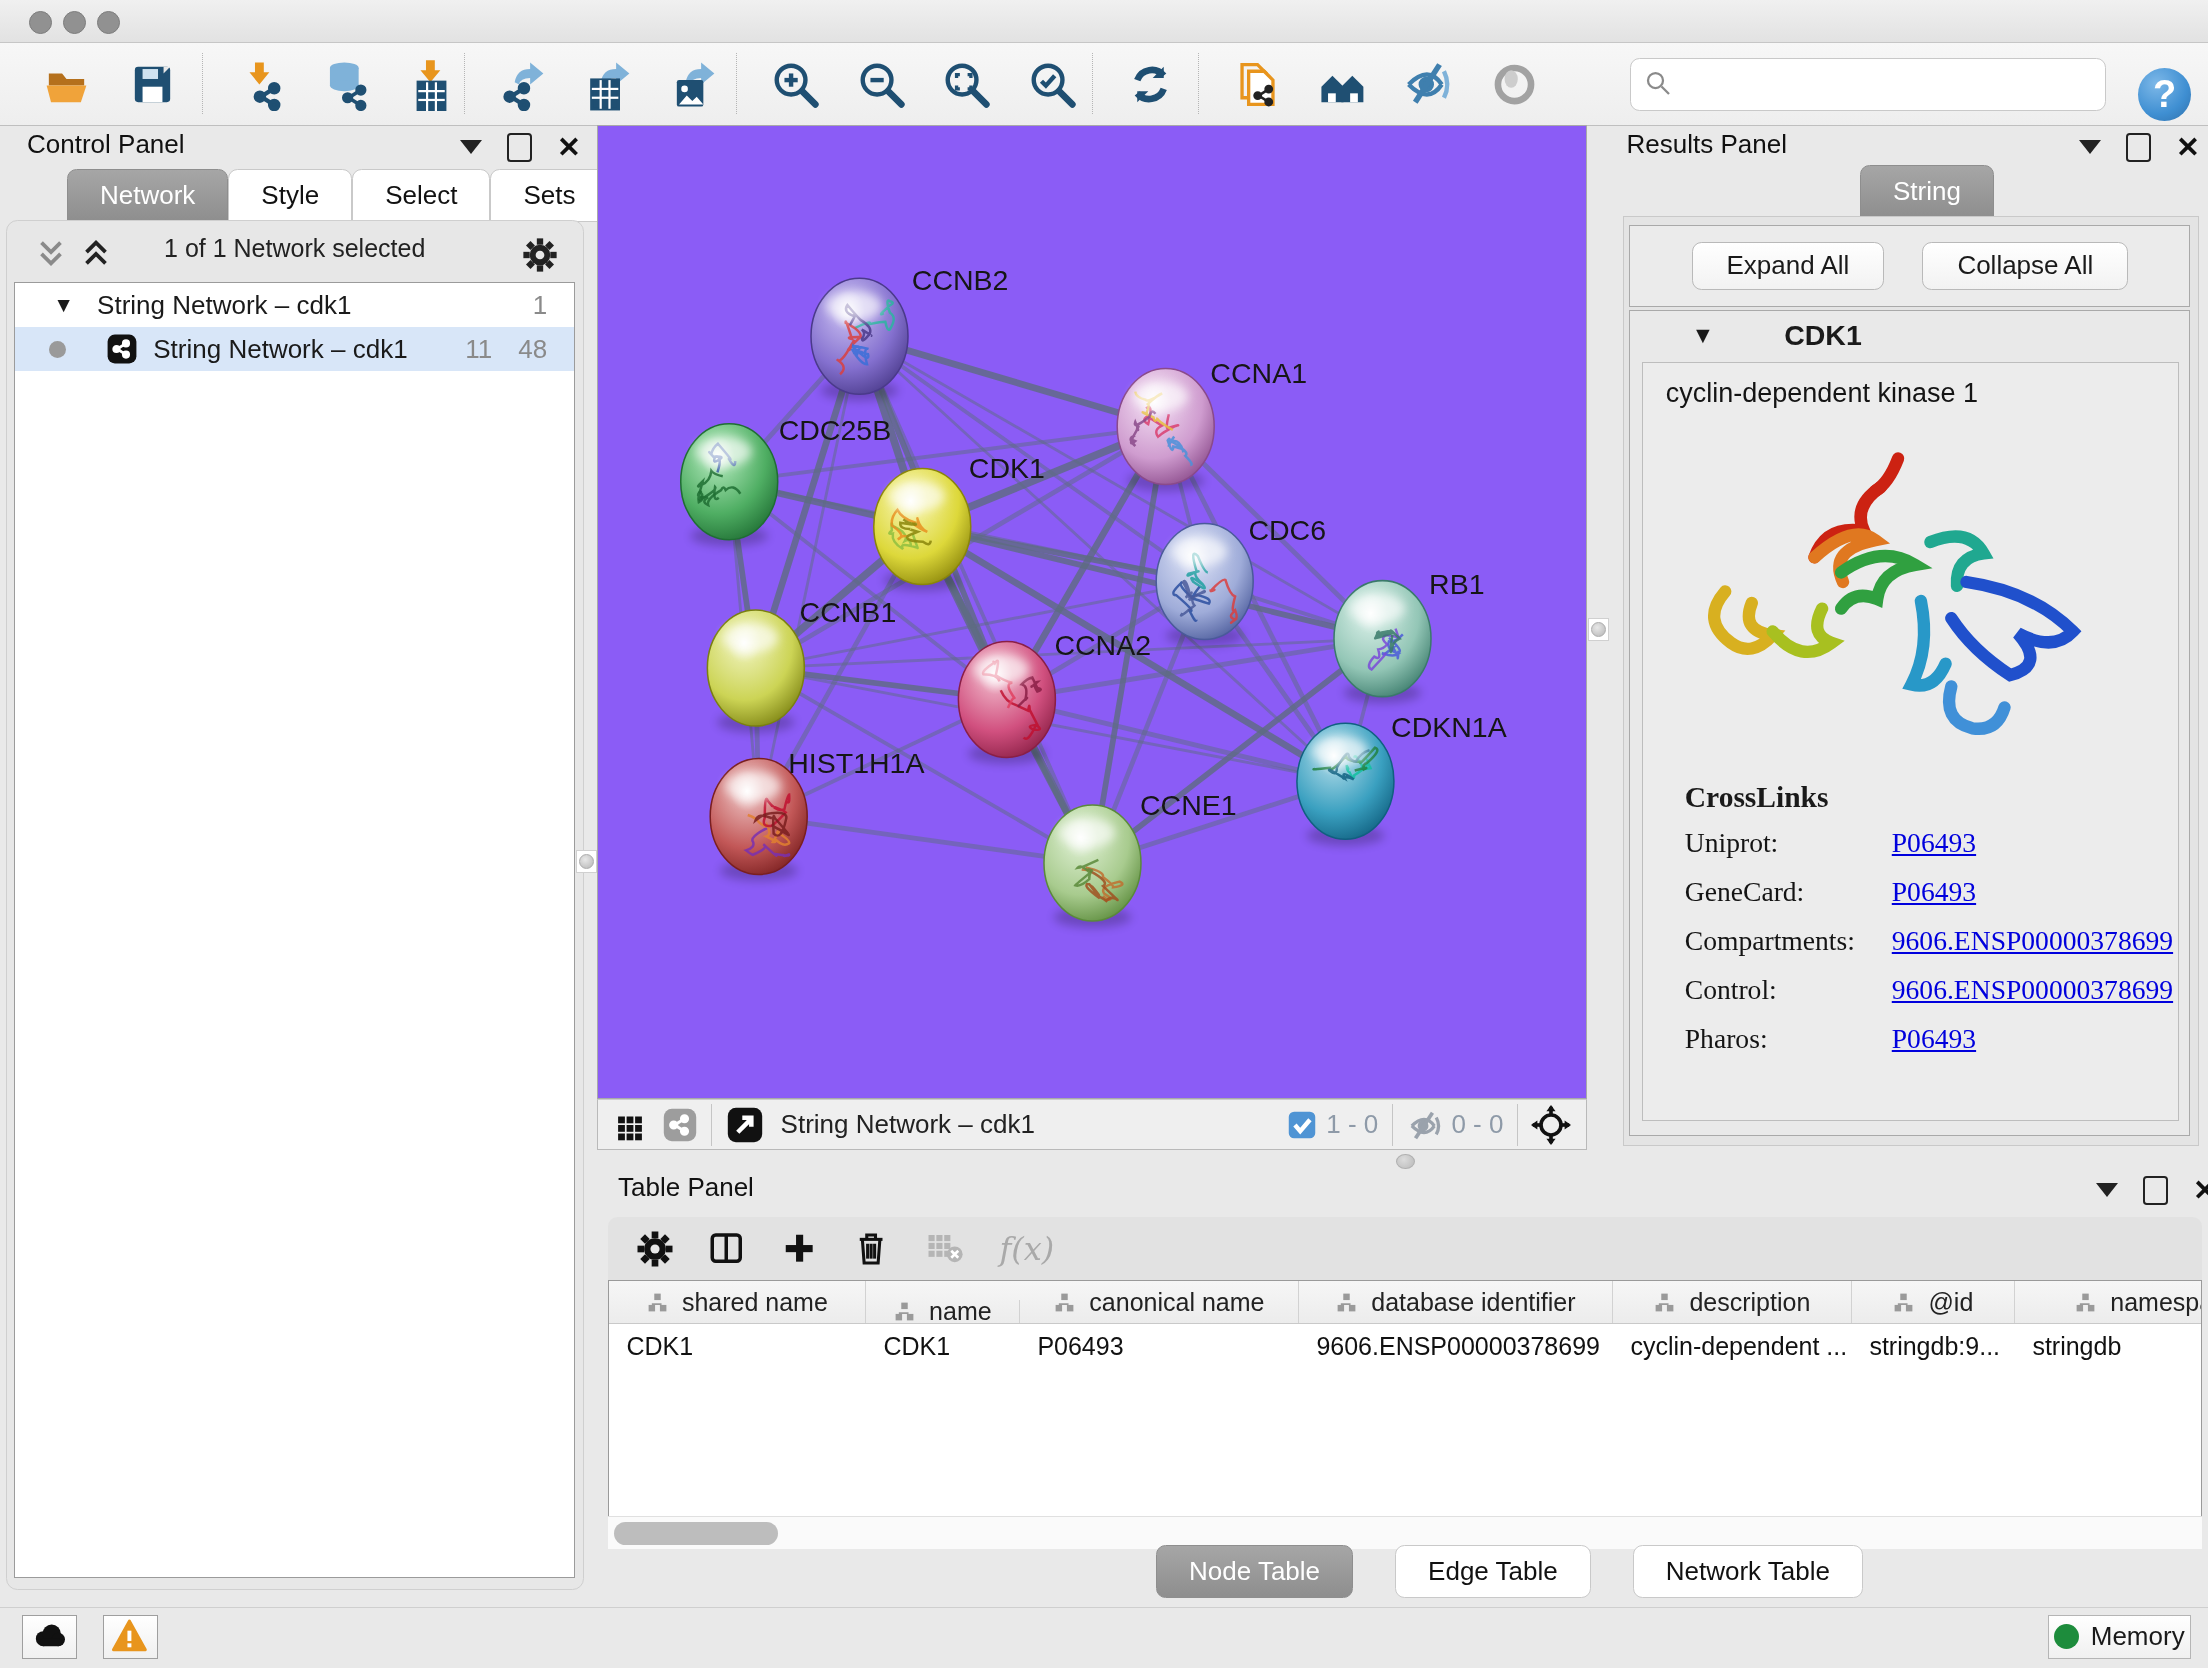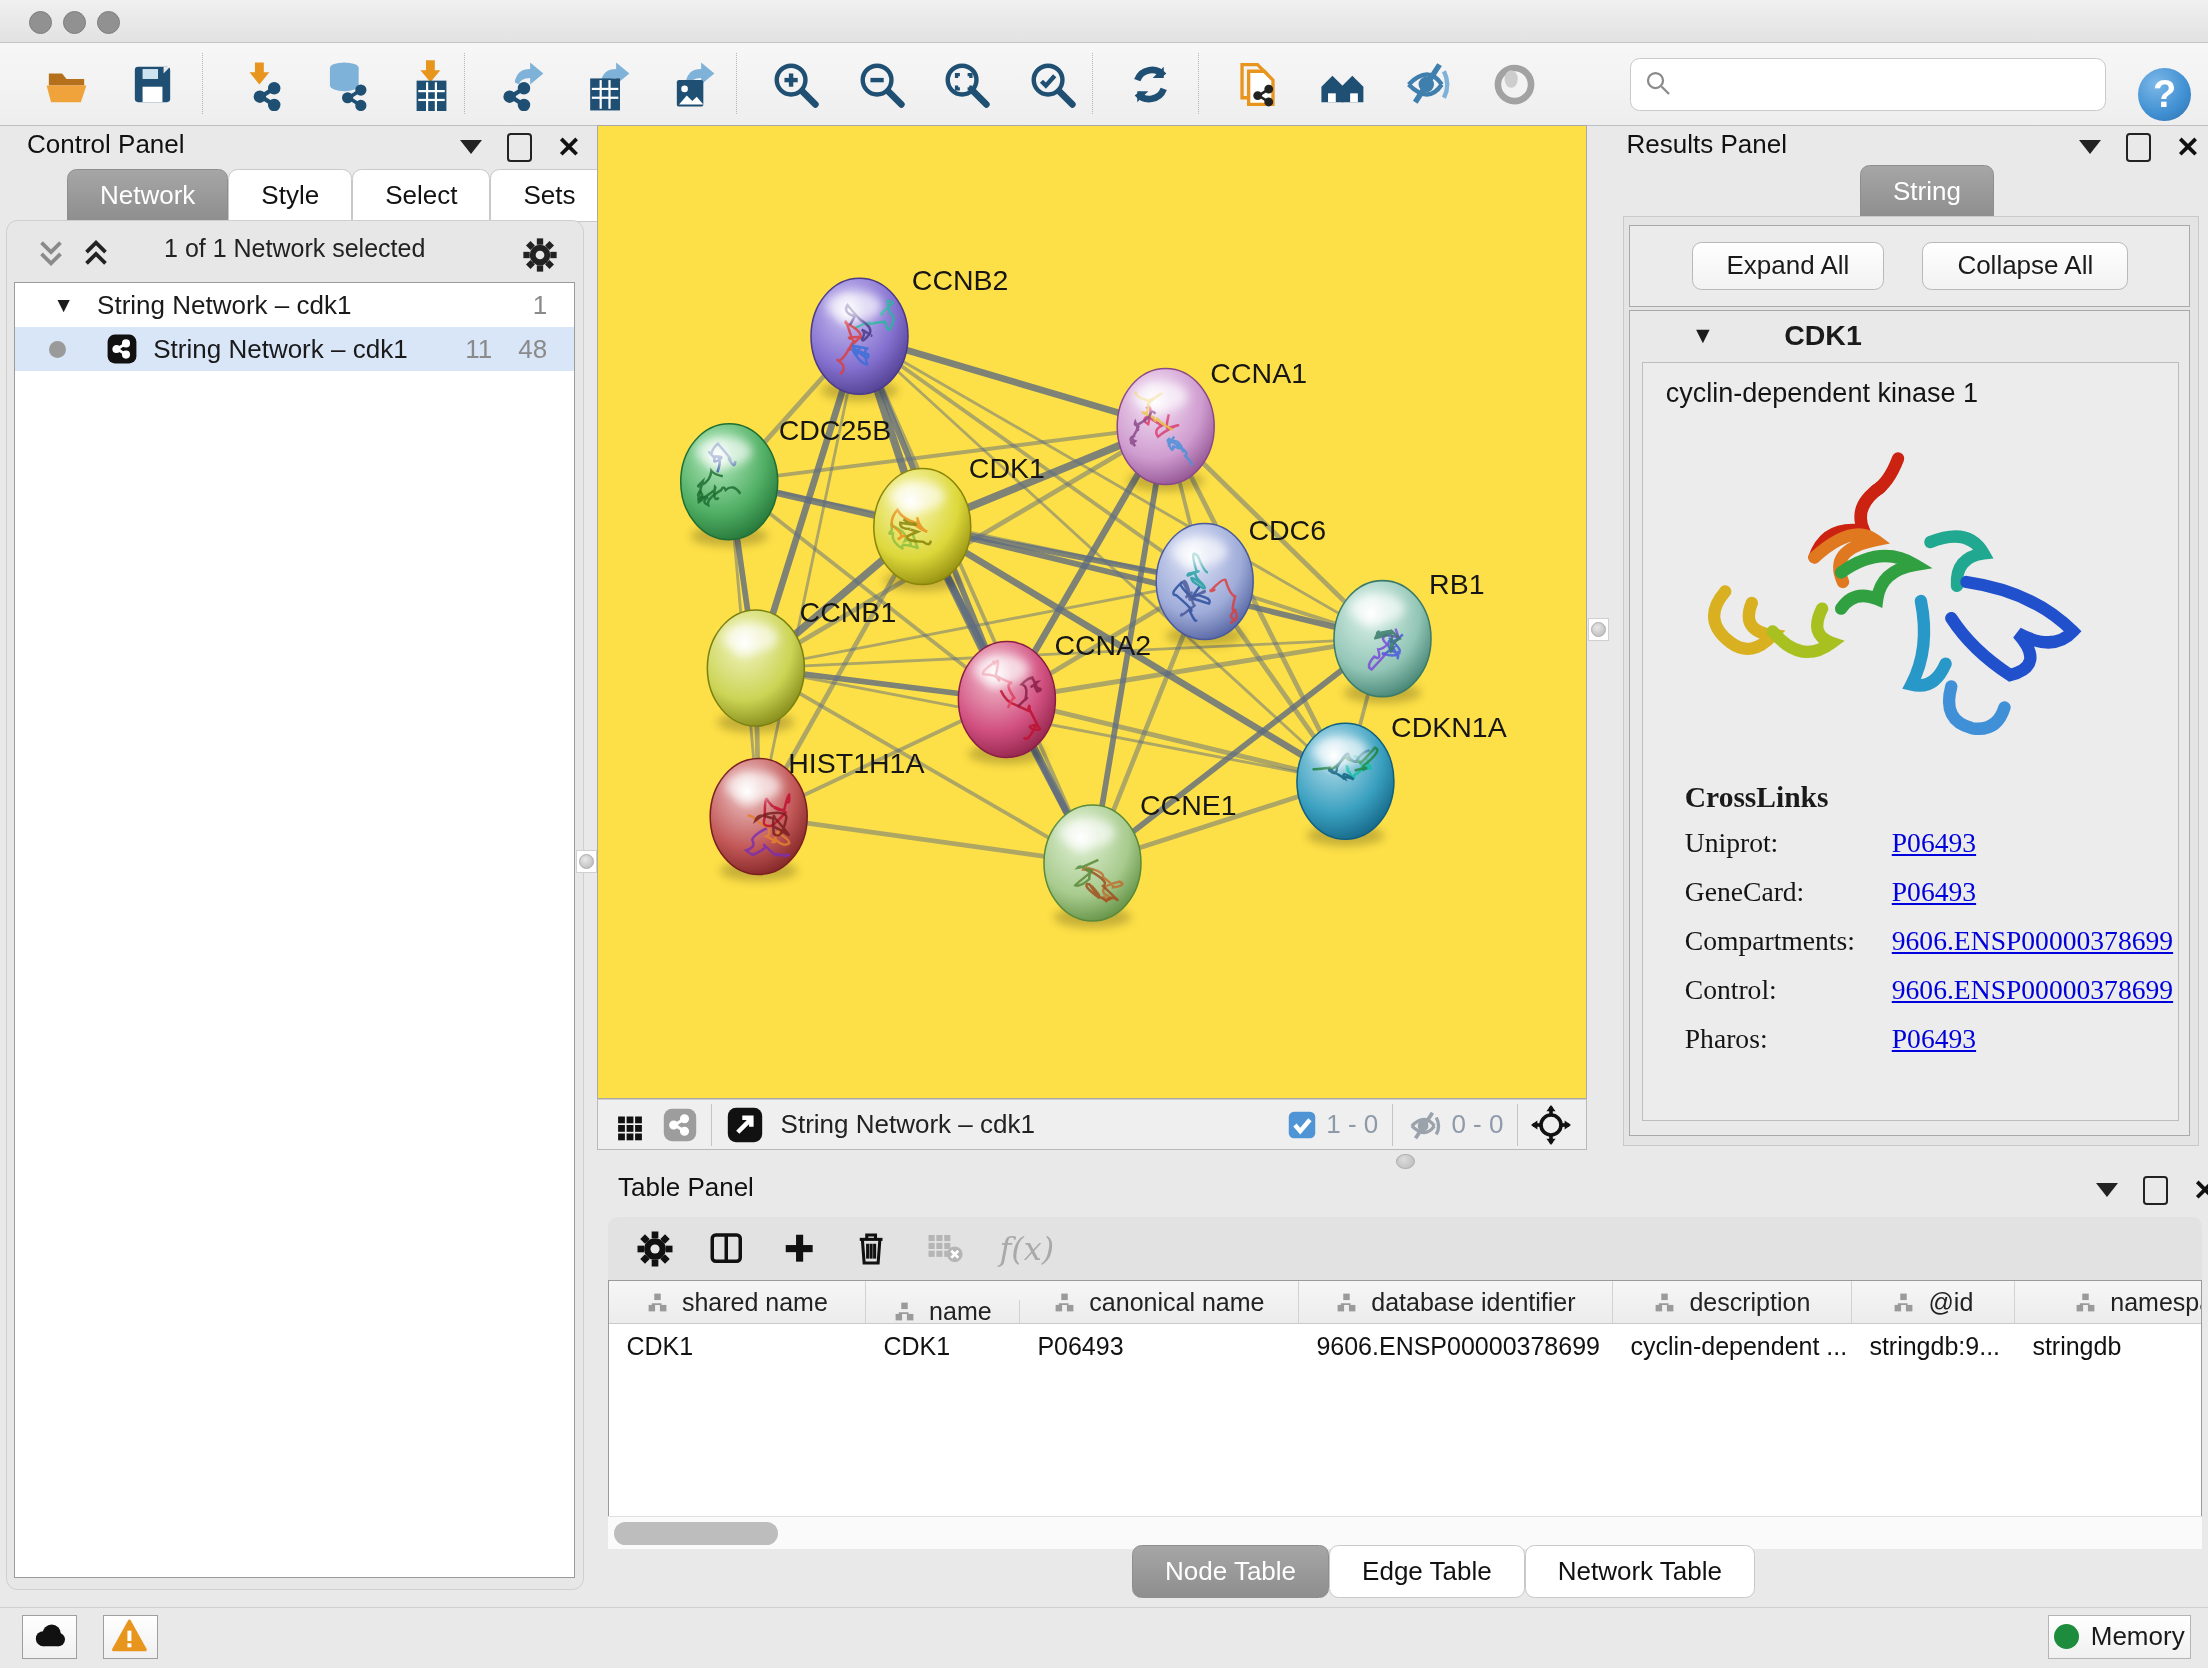--- a/index.html
+++ b/index.html
@@ -40,21 +40,21 @@
   #cp-body{position:absolute;left:5.7px;top:95px;width:576px;height:1368px;background:#e7e7e7;
            border:1px solid #cfcfcf;border-radius:11.4px;}
   #cp-toolbar{position:absolute;left:0;top:7.6px;width:100%;height:49px;display:flex;align-items:center;}
   #cp-status{position:absolute;left:0;top:13.3px;width:100%;text-align:center;font-size:25px;color:#222;}
   #cp-tree{position:absolute;left:7.6px;top:61px;width:559px;height:1294px;background:#ffffff;
            border:1px solid #9b9b9b;}
   .tree-row{position:relative;height:44px;display:flex;align-items:center;font-size:26px;cursor:pointer;}
   .tree-row.selected{background:#d8e6f8;}
   .tree-count{position:absolute;color:#8a8a8a;font-size:26px;}
   
-  #net-canvas{position:absolute;left:597px;top:125px;width:990px;height:974px;background:#fde047;
+  #net-canvas{position:absolute;left:597px;top:125px;width:990px;height:974px;background:#8b5cf6;
               border:1px solid #a9a9a9;box-sizing:border-box;}
   #net-toolbar{position:absolute;left:597px;top:1099px;width:990px;height:51px;background:#efefef;
                border:1px solid #b9b9b9;border-top:1px solid #cccccc;box-sizing:border-box;
                display:flex;align-items:center;}
   .ntb-sep{width:0;height:42px;border-left:1px solid #c5c5c5;margin:0 13.3px;}
   #net-title{font-size:26px;color:#222;margin-left:17px;}
   .count-text{font-size:26px;color:#8e9aa8;margin-left:9.5px;}
   #h-splitter-handle{position:absolute;left:1396px;top:1154px;width:17px;height:13.3px;border-radius:50%;
                      background:radial-gradient(circle at 40% 35%,#dcdcdc,#b9b9b9);border:1px solid #b0b0b0;cursor:row-resize;}
   .v-handle{position:absolute;width:19px;height:21px;background:#ffffff;border:1px solid #d0d0d0;
@@ -91,21 +91,21 @@
   #tp-table{position:absolute;left:11.4px;top:112px;width:1594px;height:268px;background:#ffffff;
             border:1.9px solid #9a9a9a;overflow:hidden;box-sizing:border-box;}
   #tp-headrow{display:flex;height:42px;background:linear-gradient(#f6f6f6,#ececec);border-bottom:1px solid #c9c9c9;}
   .th{display:flex;align-items:center;gap:14px;justify-content:center;font-size:25px;color:#222;
       border-right:1px solid #d2d2d2;box-sizing:border-box;flex:none;cursor:pointer;}
   #tp-datarow{display:flex;height:44px;align-items:center;}
   .td{font-size:25px;color:#111;padding-left:17px;box-sizing:border-box;flex:none;overflow:hidden;white-space:nowrap;}
   #tp-hscroll{position:absolute;left:11.4px;bottom:49px;width:1594px;height:32px;background:#fafafa;
               border-top:1px solid #e0e0e0;}
   #tp-hthumb{position:absolute;left:5.7px;top:4.8px;width:164px;height:23px;border-radius:11.4px;background:#bdbdbd;cursor:pointer;}
-  #tp-tabs{position:absolute;left:535px;bottom:0;display:flex;}
+  #tp-tabs{position:absolute;left:559px;bottom:0;display:flex;gap:42px;}
   #tp-tabs .tab{border-radius:9.5px;}
   #tp-tabs .tab.active{border-radius:9.5px;}
   
   #statusbar{position:absolute;left:0;top:1607px;width:2208px;height:61px;background:#e9e9e9;
              border-top:1px solid #cfcfcf;}
   .sb-btn{position:absolute;top:6.7px;height:42px;background:linear-gradient(#ffffff,#f0f0f0);
           border:1.9px solid #9f9f9f;display:flex;align-items:center;justify-content:center;cursor:pointer;}
   #memory-btn{left:2048px;width:141px;gap:11.4px;font-size:26px;border:1.9px solid #b5b5b5;}
   #memory-dot{width:25px;height:25px;border-radius:50%;background:#1d8c3c;}
   svg{display:block;}

